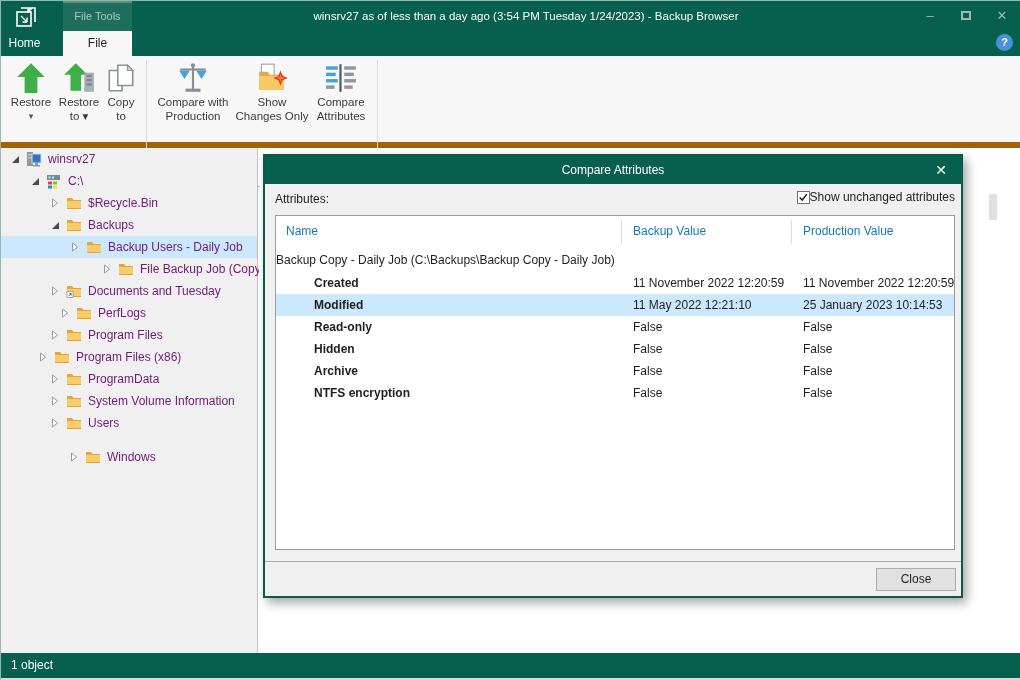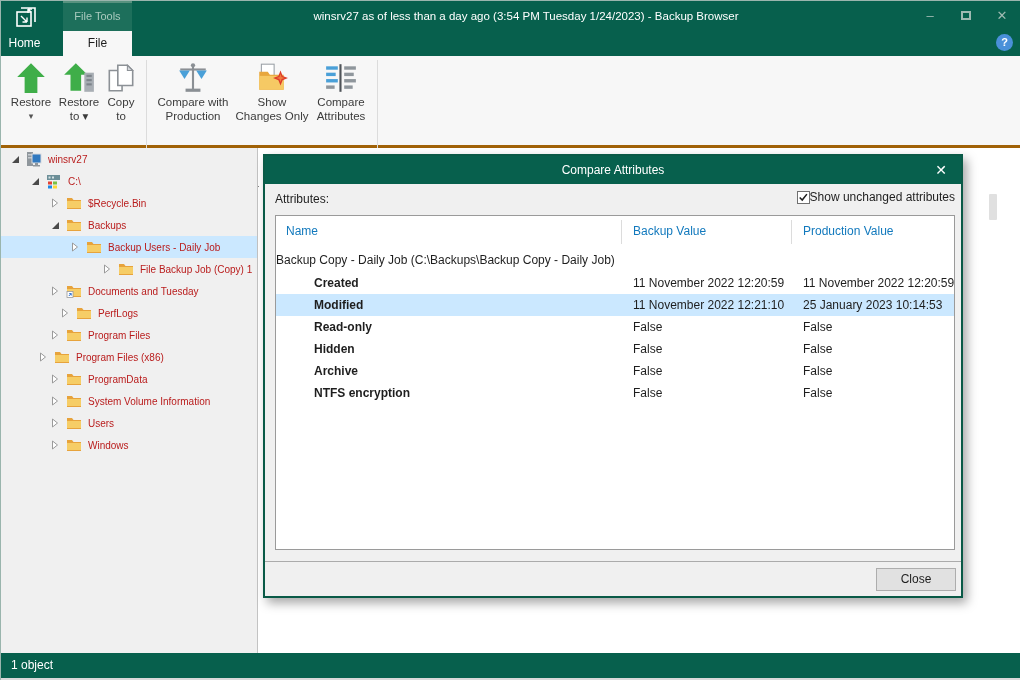--- a/index.html
+++ b/index.html
@@ -21,35 +21,35 @@
   
   .tabrow { position:absolute; left:0; top:30px; width:1020px; height:25px; background:#07604d; }
   .tab { position:absolute; top:0; height:25px; text-align:center; line-height:25px; font-size:12px; }
   .tab-home { left:0; width:47px; color:#fff; }
   .tab-file { left:62px; width:69px; background:#f7f7f7; color:#1e1e1e; }
   .help-btn { position:absolute; right:8px; top:3px; width:17px; height:17px; border-radius:50%;
               background:#4a90d9; color:#fff; font-size:11px; font-weight:bold; text-align:center; line-height:17px; }
 
   
   .ribbon { position:absolute; left:0; top:55px; width:1020px; height:92px; background:#f7f7f7;
-            border-bottom:3px solid #a16207; }
+            border-bottom:6px solid #a16207; }
   .rbtn { position:absolute; top:3px; height:75px; display:flex; flex-direction:column; align-items:center; }
   .rbtn .ric { width:34px; height:34px; margin-top:2px; }
   .rbtn .rl { font-size:11.5px; color:#3b3b3b; line-height:14px; text-align:center; white-space:nowrap; }
   .rsep { position:absolute; top:4px; width:1px; height:128px; background:#dcdcdc; }
   .rgroup { position:absolute; top:126px; font-size:11px; color:#6e6e6e; text-align:center; }
 
   
   .sidebar { position:absolute; left:0; top:147px; width:257px; height:505px; background:#f0f0f0;
              border-right:1px solid #c3c3c3; }
   .trow { display:flex; align-items:center; height:22px; white-space:nowrap; }
   .trow.sel { background:#cbe8ff; }
   .tw { width:12px; height:12px; margin-right:5px; flex:0 0 auto; }
   .ticon { width:16px; height:16px; margin-right:6px; flex:0 0 auto; }
-  .tlabel { font-size:10px; color:#b91c1c; }
+  .tlabel { font-size:12px; color:#701a75; }
 
   
   .content { position:absolute; left:258px; top:147px; width:762px; height:505px; background:#fff; }
   .vthumb { position:absolute; right:24px; top:46px; width:8px; height:26px; background:#e0e0e0; border-radius:1px; }
 
   
   .statusbar { position:absolute; left:0; top:652px; width:1020px; height:25px; background:#07604d;
                color:#fff; line-height:25px; padding-left:10px; font-size:12px; }
   .bottomstrip { position:absolute; left:0; top:677px; width:1020px; height:3px; background:#d9d9d9; }
 
@@ -339,21 +339,21 @@
       <svg class="tw" viewBox="0 0 12 12">
           <path d="M3.5 2 L8.5 6 L3.5 10 Z" fill="#fff" stroke="#9a9a9a"></path>
         </svg>
       <svg class="ticon" viewBox="0 0 16 14">
           <path d="M1 2 h5 l1.5 2 H15 v9 H1 Z" fill="#e7a33c"></path>
           <path d="M1 5 h14 v7 H1 Z" fill="#f6cd66"></path>
         </svg>
       <span class="tlabel">Users</span>
     </div>
 
-    <div class="trow" style="padding-left:48px;">
+    <div class="trow" style="padding-left:67px;margin-top:12px;">
       <svg class="tw" viewBox="0 0 12 12">
           <path d="M3.5 2 L8.5 6 L3.5 10 Z" fill="#fff" stroke="#9a9a9a"></path>
         </svg>
       <svg class="ticon" viewBox="0 0 16 14">
           <path d="M1 2 h5 l1.5 2 H15 v9 H1 Z" fill="#e7a33c"></path>
           <path d="M1 5 h14 v7 H1 Z" fill="#f6cd66"></path>
         </svg>
       <span class="tlabel">Windows</span>
     </div>
   </div>
@@ -390,21 +390,21 @@
 
       <div class="lv-group">Backup Copy - Daily Job (C:\Backups\Backup Copy - Daily Job)</div>
 
       <div class="lv-row">
         <span class="lv-name">Created</span>
         <span class="lv-val">11 November 2022 12:20:59</span>
         <span class="lv-val">11 November 2022 12:20:59</span>
       </div>
       <div class="lv-row sel">
         <span class="lv-name">Modified</span>
-        <span class="lv-val">11 November 2022 12:21:10</span>
+        <span class="lv-val">11 May 2022 12:21:10</span>
         <span class="lv-val">25 January 2023 10:14:53</span>
       </div>
       <div class="lv-row">
         <span class="lv-name">Read-only</span>
         <span class="lv-val">False</span>
         <span class="lv-val">False</span>
       </div>
       <div class="lv-row">
         <span class="lv-name">Hidden</span>
         <span class="lv-val">False</span>

